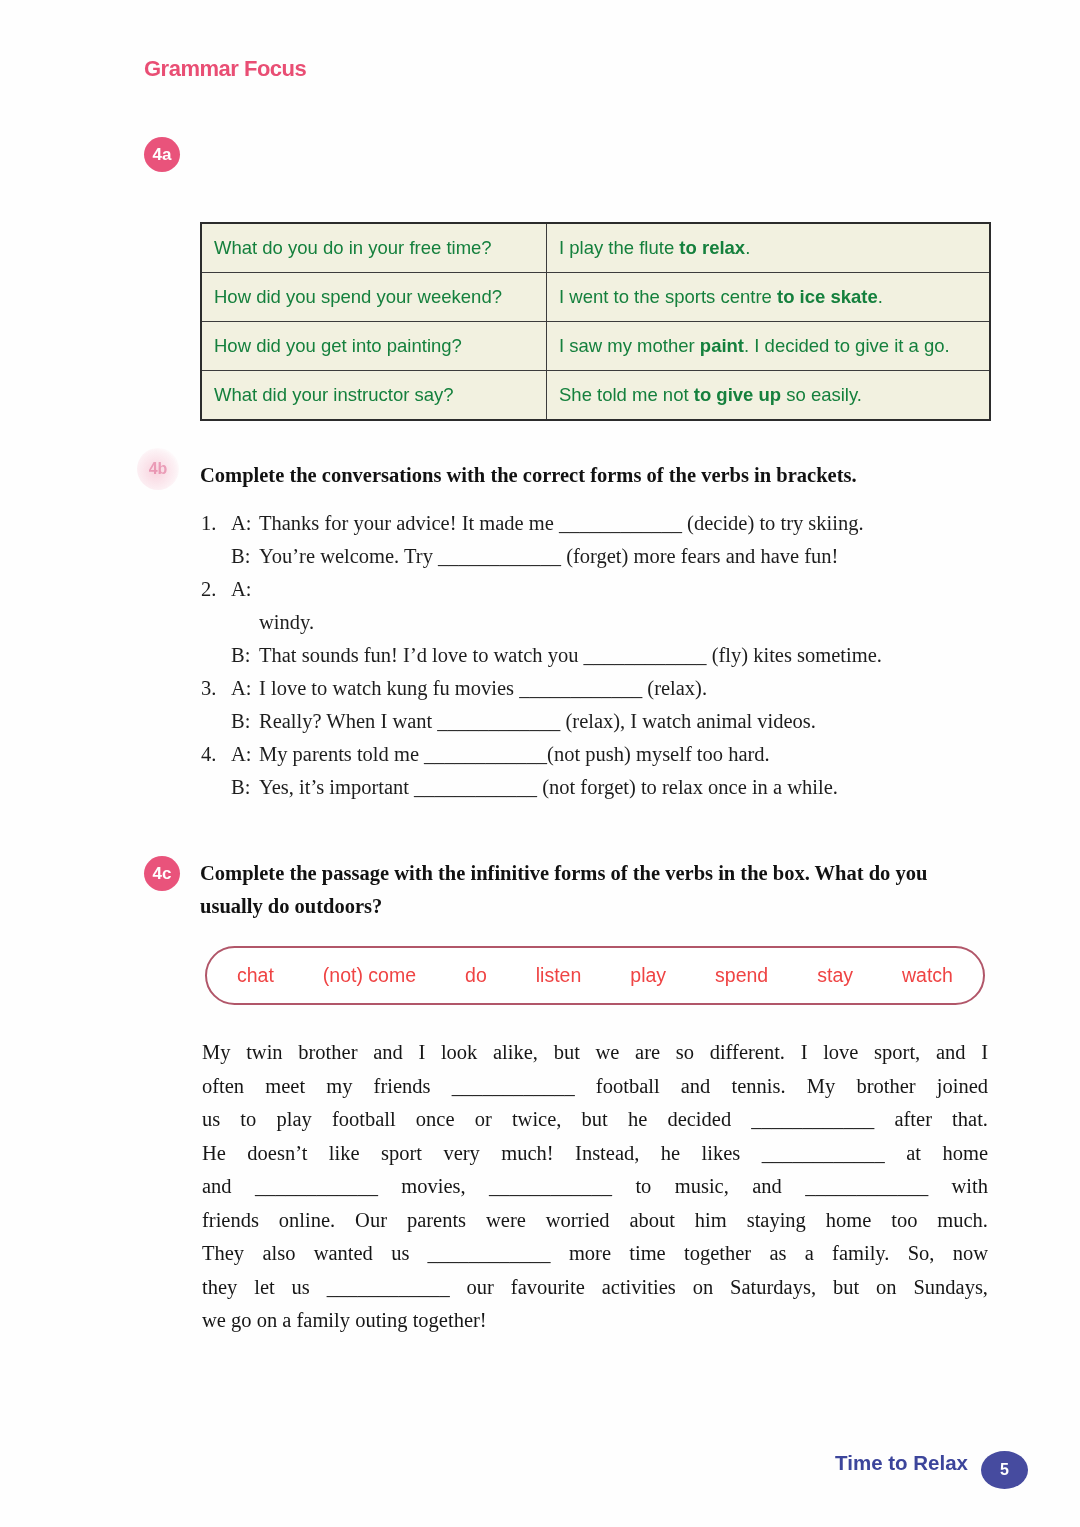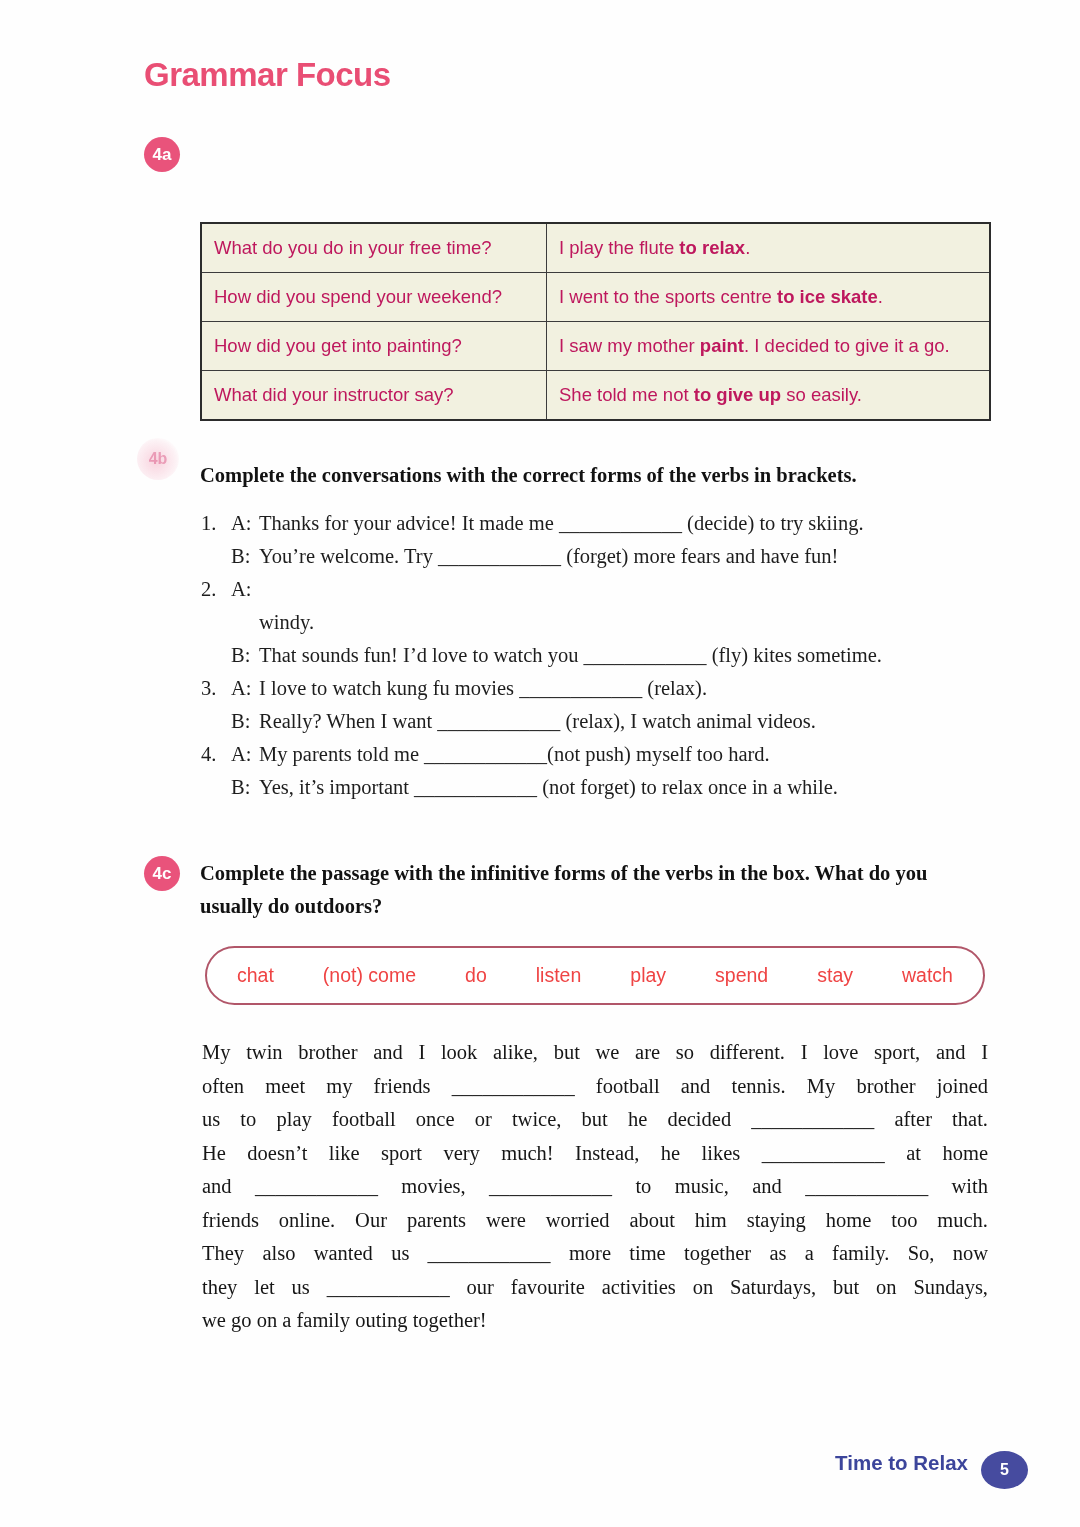--- a/index.html
+++ b/index.html
@@ -1,34 +1,34 @@
 <!DOCTYPE html>
 <html><head>
 <meta charset="utf-8">
 <style>
   html,body{margin:0;padding:0;background:#ffffff;}
   .page{position:relative;width:1080px;height:1527px;background:#fefefe;overflow:hidden;
         font-family:"Liberation Serif",serif;color:#1d1d1d;}
   .title{position:absolute;left:144px;top:56px;font-family:"Liberation Sans",sans-serif;
-         font-weight:bold;font-size:33px;color:#e94e74;letter-spacing:-0.5px;}
+         font-weight:bold;font-size:22px;color:#e94e74;letter-spacing:-0.5px;}
   .badge{position:absolute;width:36px;height:35px;border-radius:50%;background:#e9537b;color:#fff;
          font-family:"Liberation Sans",sans-serif;font-weight:bold;font-size:17px;
          display:flex;align-items:center;justify-content:center;}
   .badge-4a{left:144px;top:137px}
   .badge-4c{left:144px;top:856px}
-  .badge-faded{position:absolute;left:137px;top:438px;width:42px;height:42px;border-radius:50%;
+  .badge-faded{position:absolute;left:137px;top:448px;width:42px;height:42px;border-radius:50%;
          background:radial-gradient(circle at 45% 55%, rgba(236,100,140,.28), rgba(236,100,140,.08) 62%, rgba(236,100,140,0) 78%);
          color:rgba(210,55,110,.40);font-family:"Liberation Sans",sans-serif;font-weight:bold;font-size:16px;
          display:flex;align-items:center;justify-content:center;filter:blur(.6px);text-align:center;}
   .instruction{position:absolute;font-weight:bold;font-size:20.5px;line-height:32.5px;width:788px;color:#121212;}
   .ins-4a{left:200px;top:138px}
   .ins-4b{left:200px;top:459px;width:800px}
   .ins-4c{left:200px;top:857px}
   table.qa{position:absolute;left:200px;top:222px;border-collapse:collapse;
-           font-family:"Liberation Sans",sans-serif;font-size:18.5px;color:#be185d;
+           font-family:"Liberation Sans",sans-serif;font-size:18.5px;color:#15803d;
            border:2.5px solid #2c2c2c;}
   table.qa td{background:#f2f1e0;border:1.7px solid #3c3c3c;height:48px;padding:0 12px;white-space:nowrap;}
   table.qa td.q{width:320px;}
   table.qa td.a{width:418px;}
   table.qa b{font-weight:bold;}
   .ex-lines{position:absolute;left:201px;top:507px;font-size:20.5px;line-height:33px;width:800px;}
   .ex-line{display:flex;}
   .ex-num{width:30px;flex:0 0 30px;}
   .ex-spk{width:28px;flex:0 0 28px;}
   .word-box{position:absolute;left:205px;top:946px;width:780px;height:59px;box-sizing:border-box;

